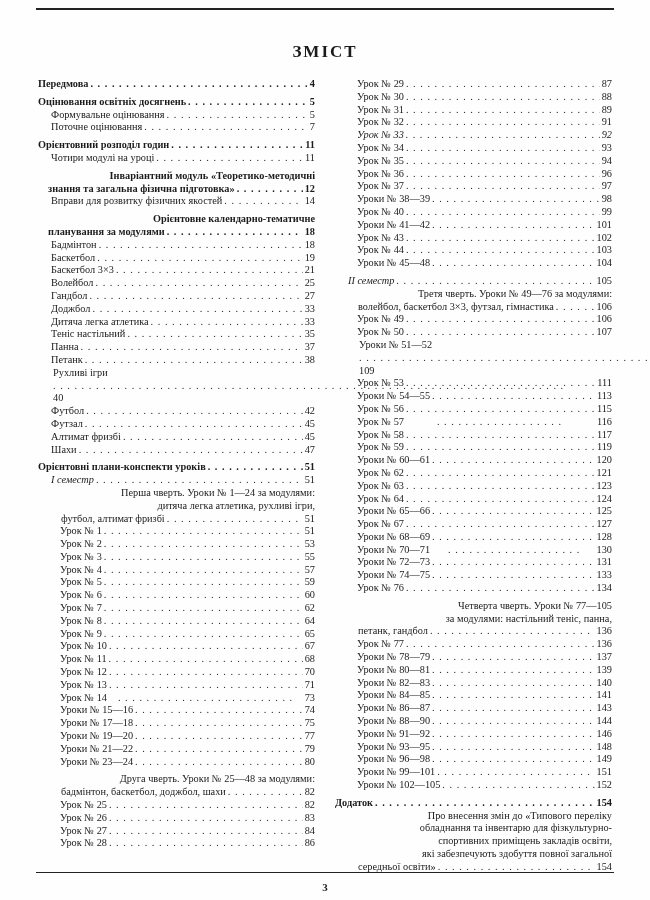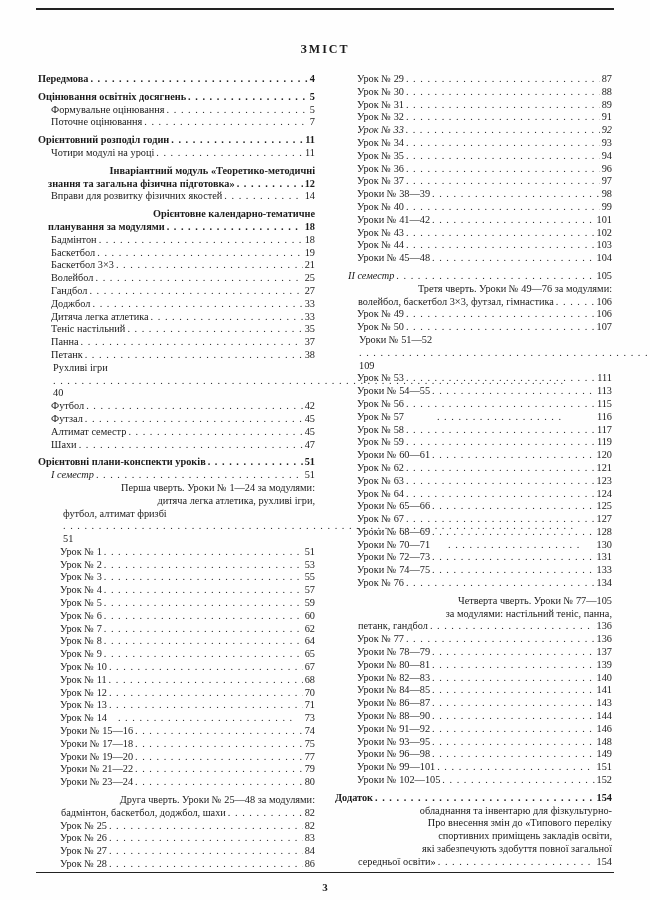--- a/index.html
+++ b/index.html
@@ -5,21 +5,21 @@
   html,body{margin:0;padding:0;}
   body{
     width:650px;height:900px;background:#ffffff;
     font-family:"Liberation Serif","DejaVu Serif",serif;
     color:#1b1b1b;
   }
   .page{position:relative;width:650px;height:900px;background:#fefefe;overflow:hidden;}
   .top-rule{position:absolute;top:8px;left:36px;right:36px;border-top:2px solid #222;}
   .page-title{
     margin:0;padding-top:42px;text-align:center;
-    font-size:12px;font-weight:bold;letter-spacing:2px;
+    font-size:17px;font-weight:bold;letter-spacing:2px;
   }
   .columns{
     display:flex;gap:20px;padding:0 38px;margin-top:16px;
     font-size:10.3px;line-height:12.8px;
   }
   .col{flex:1 1 0;min-width:0;text-align:right;}
   .entry{}
   .entry.gap{margin-top:5px;}
   .entry.bold{font-weight:bold;}
   .entry.italic .lab{font-style:italic;}
@@ -201,21 +201,21 @@
         </div>
         <div class="entry">
           <div class="line flex" style="padding-left: 13px;">
             <span class="lab">Футзал</span>
             <span class="dots"></span>
             <span class="pg">45</span>
           </div>
         </div>
         <div class="entry">
           <div class="line flex" style="padding-left: 13px;">
-            <span class="lab">Алтимат семестр</span>
+            <span class="lab">Алтимат фризбі</span>
             <span class="dots"></span>
             <span class="pg">45</span>
           </div>
         </div>
         <div class="entry">
           <div class="line flex" style="padding-left: 13px;">
             <span class="lab">Шахи</span>
             <span class="dots"></span>
             <span class="pg">47</span>
           </div>
@@ -230,21 +230,21 @@
         <div class="entry italic">
           <div class="line flex" style="padding-left: 13px;">
             <span class="lab">І семестр</span>
             <span class="dots"></span>
             <span class="pg">51</span>
           </div>
         </div>
         <div class="entry">
           <div class="line" style="padding-left: 13px;">Перша чверть. Уроки № 1—24 за модулями:</div>
           <div class="line" style="padding-left: 23px;">дитяча легка атлетика, рухливі ігри,</div>
-          <div class="line flex" style="padding-left: 23px; flex-direction: column;">
+          <div class="line flex" style="padding-left: 23px;">
             <span class="lab">футбол, алтимат фризбі</span>
             <span class="dots"></span>
             <span class="pg">51</span>
           </div>
         </div>
         <div class="entry">
           <div class="line flex" style="padding-left: 22px;">
             <span class="lab">Урок № 1</span>
             <span class="dots"></span>
             <span class="pg">51</span>
@@ -768,22 +768,22 @@
           </div>
         </div>
         <div class="entry bold gap">
           <div class="line flex" style="padding-left: 0px;">
             <span class="lab">Додаток</span>
             <span class="dots"></span>
             <span class="pg">154</span>
           </div>
         </div>
         <div class="entry">
+          <div class="line" style="padding-left: 13px;">Про внесення змін до «Типового переліку</div>
           <div class="line" style="padding-left: 23px;">обладнання та інвентарю для фізкультурно-</div>
-          <div class="line" style="padding-left: 13px;">Про внесення змін до «Типового переліку</div>
           <div class="line" style="padding-left: 23px;">спортивних приміщень закладів освіти,</div>
           <div class="line" style="padding-left: 23px;">які забезпечують здобуття повної загальної</div>
           <div class="line flex" style="padding-left: 23px;">
             <span class="lab">середньої освіти»</span>
             <span class="dots"></span>
             <span class="pg">154</span>
           </div>
         </div>
       </div>
   </div>

